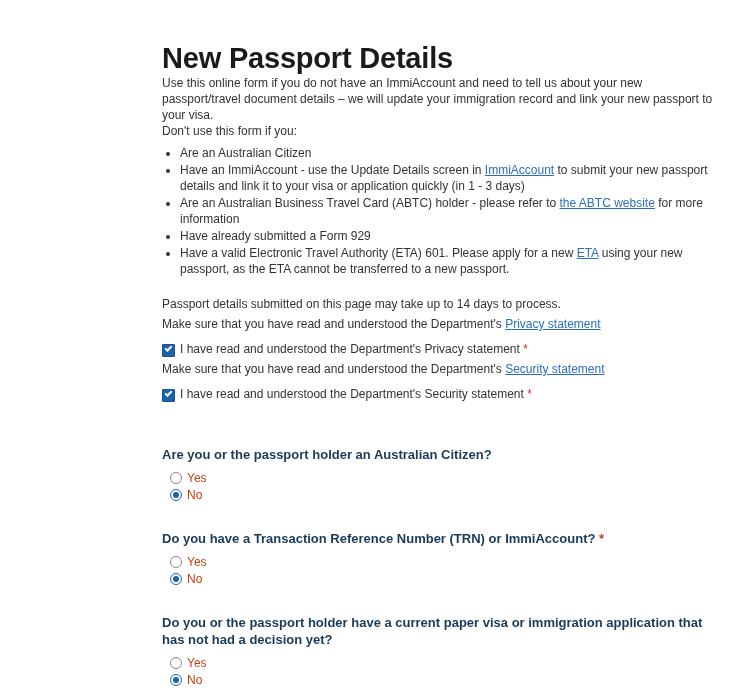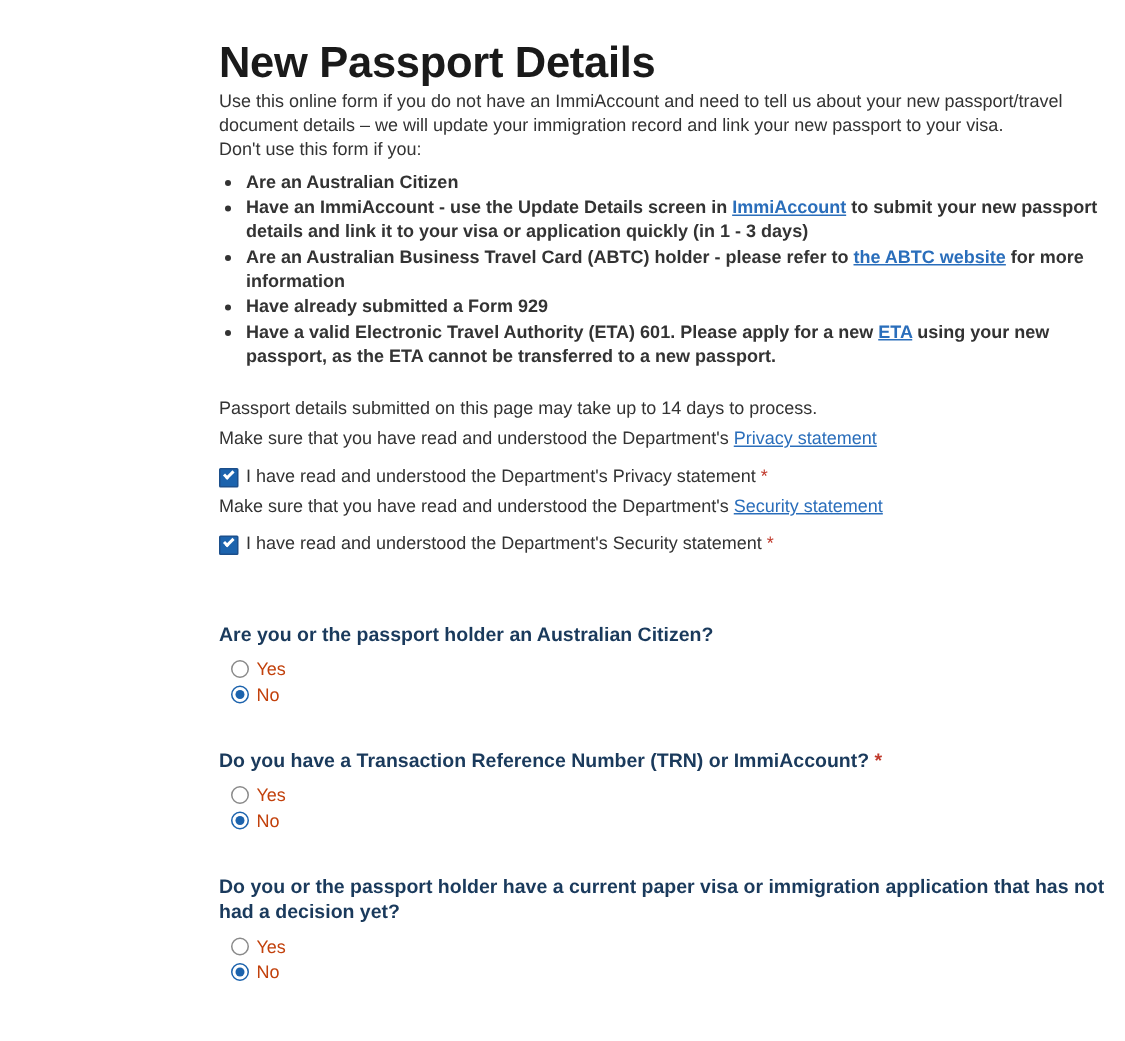--- a/index.html
+++ b/index.html
@@ -12,21 +12,21 @@
     height: 694px;
     font-family: "Liberation Sans", sans-serif;
     color: #333333;
     overflow: hidden;
   }
   .page {
     position: relative;
     width: 750px;
     height: 694px;
     box-sizing: border-box;
-    padding: 0;
+    padding: 16px;
   }
   .content {
     padding-left: 146px;
     padding-right: 10px;
     padding-top: 20px;
   }
   h1.page-title {
     font-size: 29px;
     font-weight: bold;
     color: #1a1a1a;
@@ -40,21 +40,20 @@
     color: #333333;
     margin: 0;
     max-width: 600px;
   }
   .gap-top-1 { margin-top: 62px; }
   .gap-top-2 { margin-top: 20px; }
   ul.dont-use {
     margin: 6px 0 15px 0;
     padding-left: 18px;
     max-width: 605px;
-    font-weight: bold;
   }
   ul.dont-use li {
     font-size: 12px;
     line-height: 16px;
     margin-bottom: 1px;
     color: #333333;
   }
   a.inline-link {
     color: #2a6ebb;
     text-decoration: underline;

